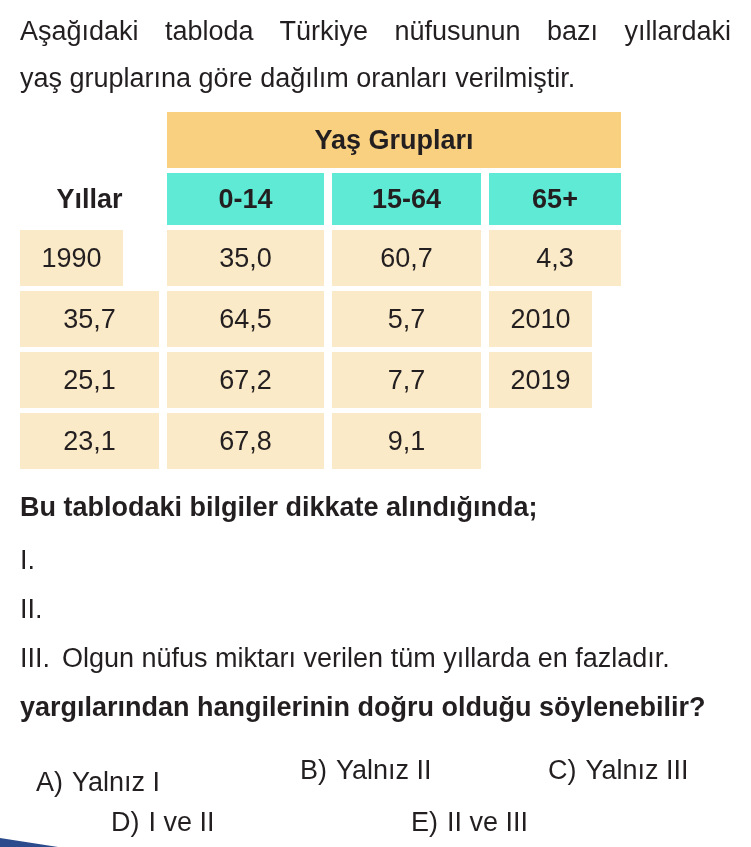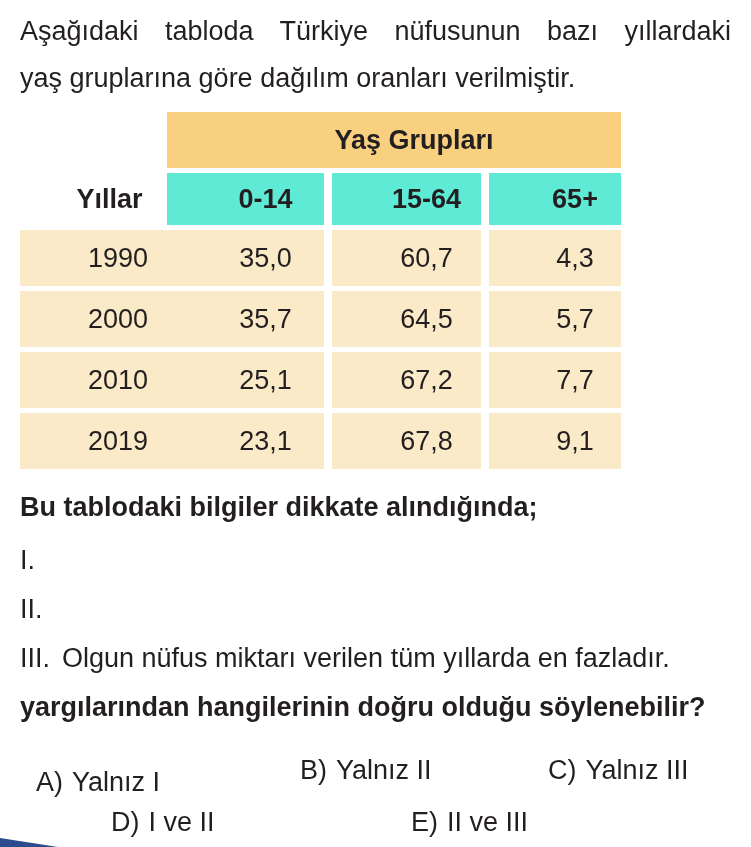--- a/index.html
+++ b/index.html
@@ -28,31 +28,30 @@
     row-gap: 5px;
     margin: 10px 0 0 0;
     width: 601px;
     font-size: 27px;
   }
   .cell {
     display: flex;
     align-items: center;
     justify-content: center;
     background: #faeac8;
-    padding-left: 40px;
   }
   .cell.blank { background: transparent; }
   .cell.group-header {
     grid-column: 2 / 5;
     background: #f8d080;
     font-weight: bold;
   }
   .cell.row-header { background: transparent; font-weight: bold; }
   .cell.col-header { background: #5eead4; font-weight: bold; }
-  .cell.year-cell { width: 116px; justify-self: start; }
+  .cell.year-cell { width: 103px; justify-self: start; }
 
   
   .lead  { margin: 24px 0 0 0; font-size: 27px; font-weight: bold; line-height: 28px; white-space: nowrap; }
   .statements { margin-top: 25px; }
   .statement { display: flex; font-size: 27px; line-height: 28px; margin-bottom: 21px; }
   .statement .numeral { width: 42px; flex-shrink: 0; }
   .tail { margin: 20px 0 0 0; font-size: 27px; font-weight: bold; line-height: 28px; white-space: nowrap; }
 
   
   .options { position: relative; margin-top: 34px; height: 95px; font-size: 27px; }
@@ -84,21 +83,20 @@
     <div class="cell row-header">Yıllar</div>
     <div class="cell col-header">0-14</div>
     <div class="cell col-header">15-64</div>
     <div class="cell col-header">65+</div>
 
     <div class="cell year-cell">1990</div>
     <div class="cell">35,0</div>
     <div class="cell">60,7</div>
     <div class="cell">4,3</div>
 
-    <div class="cell year-cell">2000</div>
     <div class="cell">35,7</div>
     <div class="cell">64,5</div>
     <div class="cell">5,7</div>
 
     <div class="cell year-cell">2010</div>
     <div class="cell">25,1</div>
     <div class="cell">67,2</div>
     <div class="cell">7,7</div>
 
     <div class="cell year-cell">2019</div>

